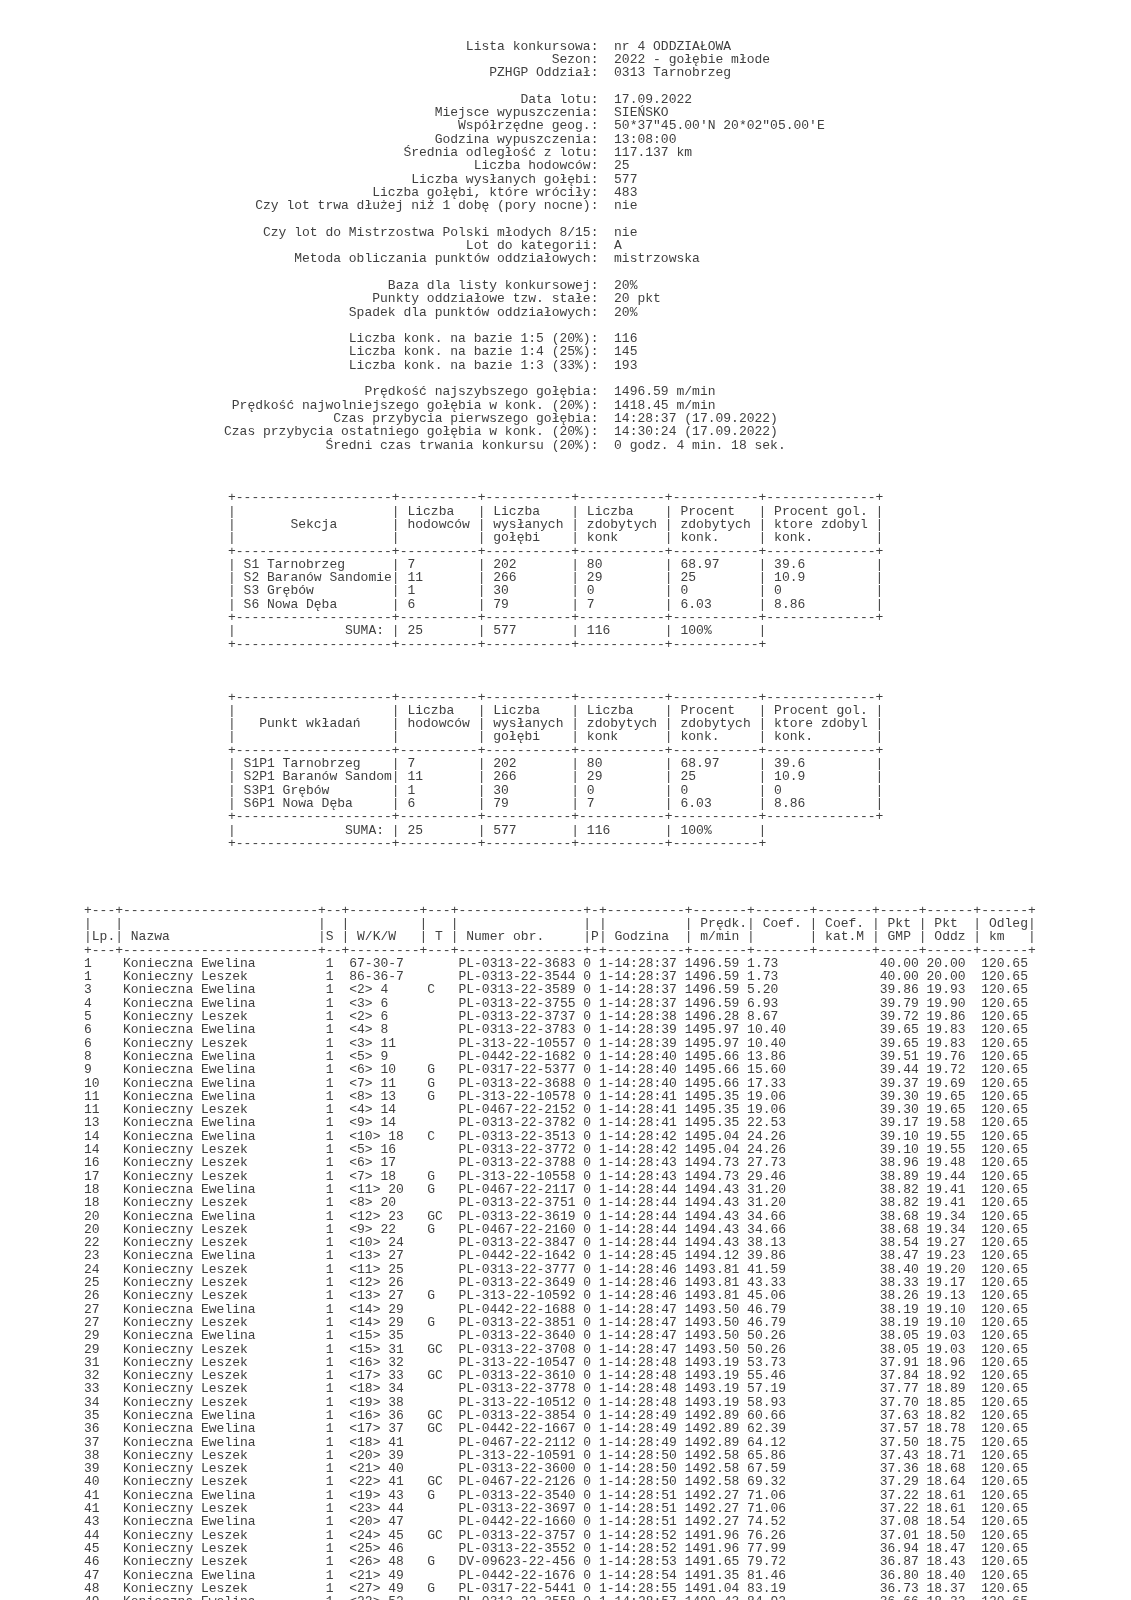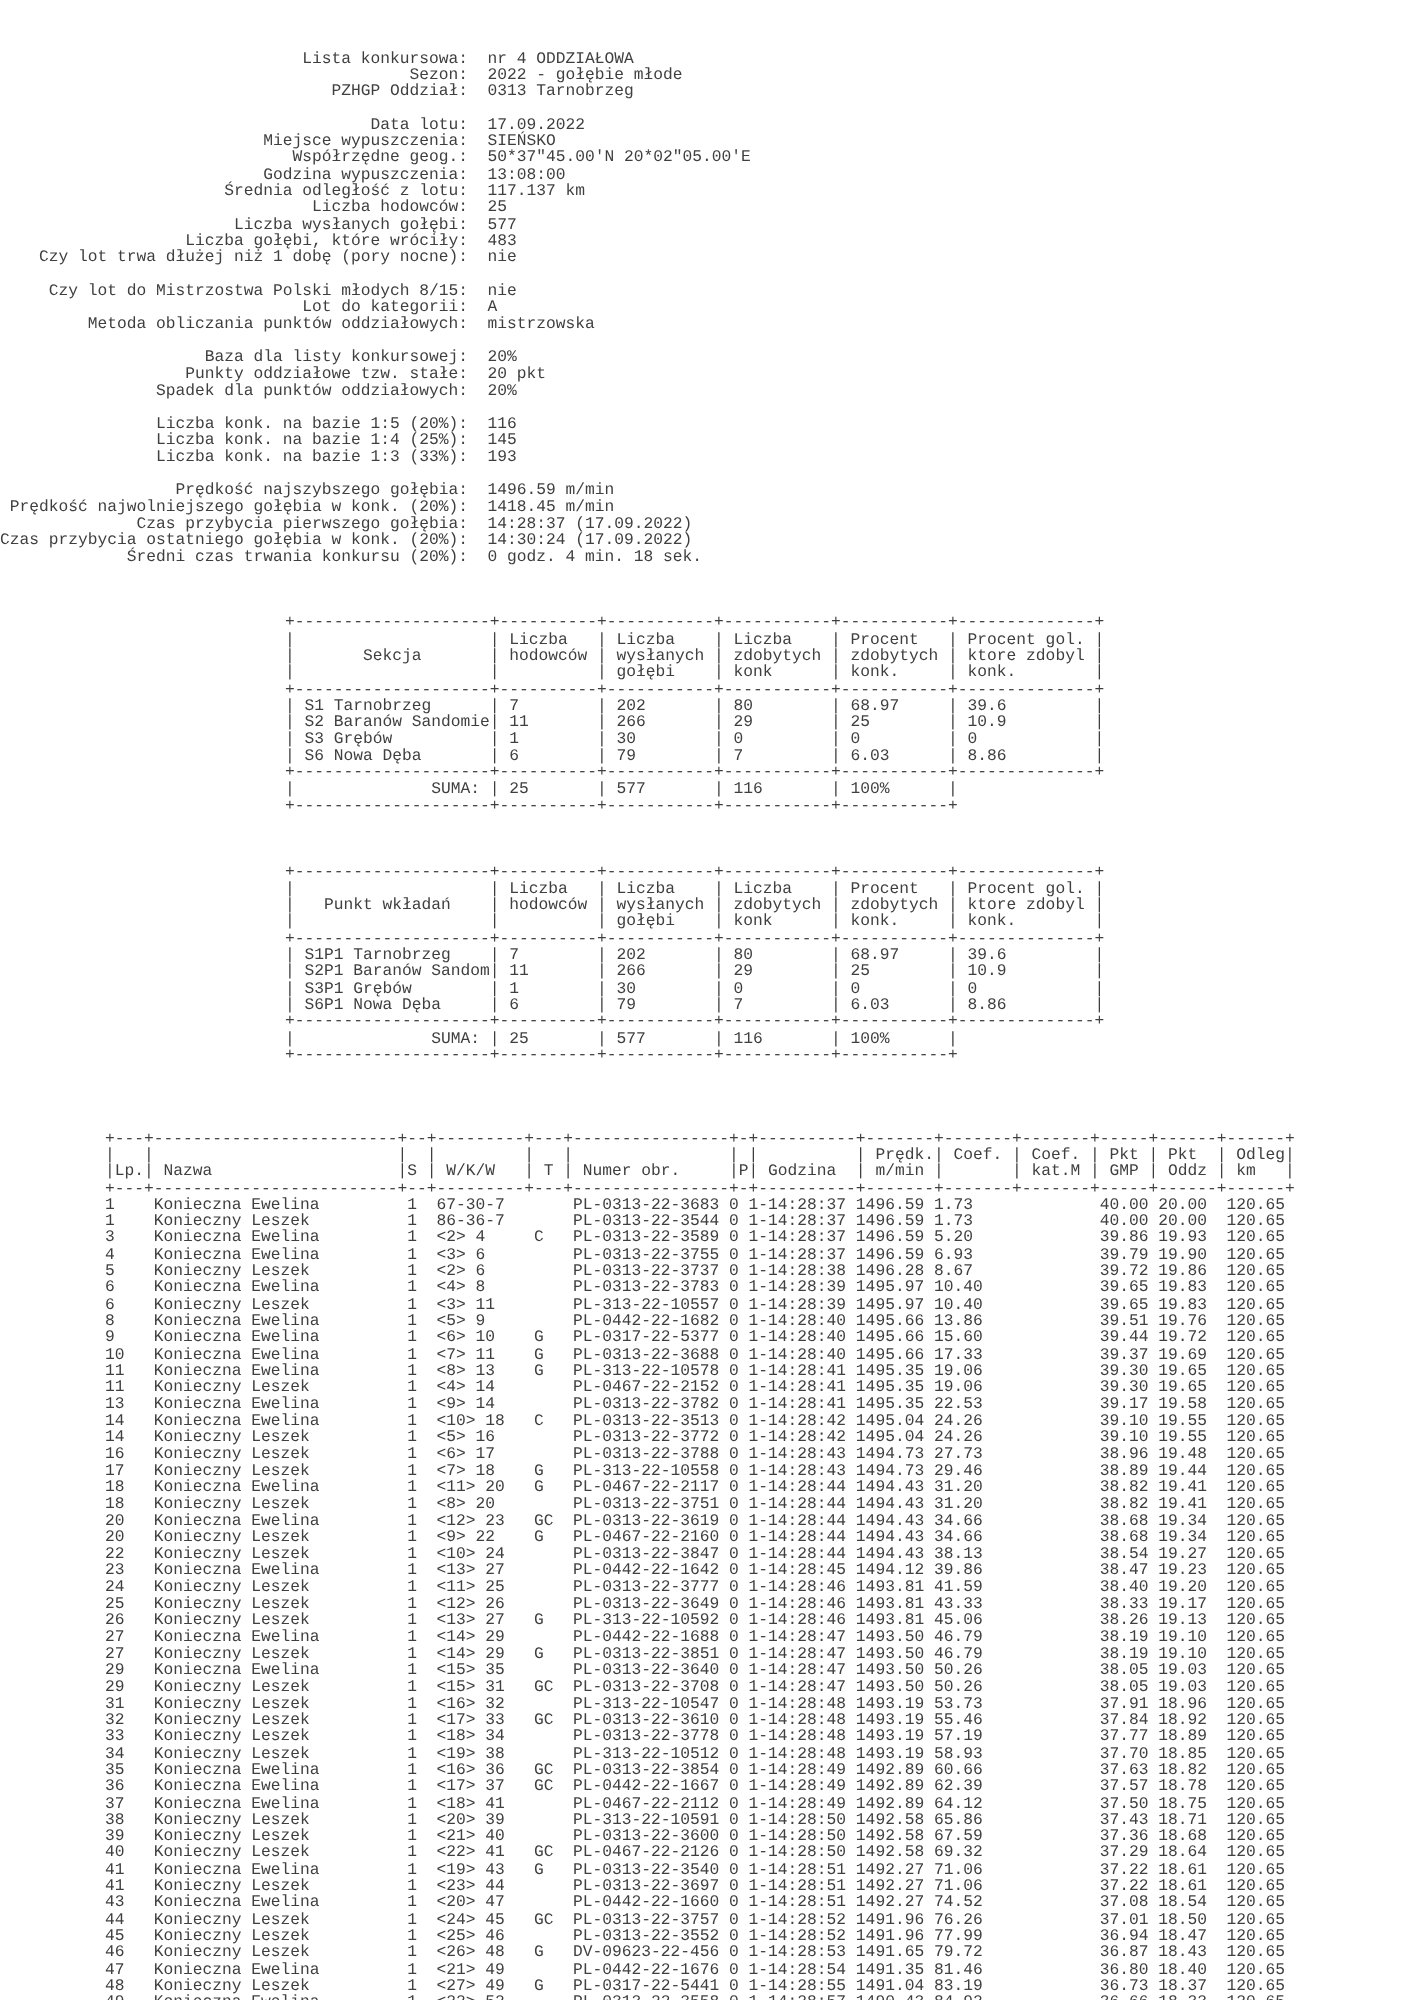--- a/index.html
+++ b/index.html
@@ -3,21 +3,21 @@
 <meta charset="utf-8">
 <style>
   html,body{margin:0;padding:0}
   body{width:1131px;height:1600px;background:#ffffff;overflow:hidden}
   .page{
     font-family:"Liberation Mono","DejaVu Sans Mono",monospace;
     font-size:13px;line-height:13.3px;color:#3f3f3f;
     padding-top:13px;white-space:pre;
   }
   pre{margin:0;font:inherit;white-space:pre}
-  .info{}
+  .info{margin-left:224px}
   .sum{margin-left:228px;margin-top:13px}
   .results{margin-left:84px;margin-top:27px}
 </style>
 </head>
 <body>
 
 <div class="page">
   <pre class="info">                               Lista konkursowa:  nr 4 ODDZIAŁOWA
                                           Sezon:  2022 - gołębie młode
                                   PZHGP Oddział:  0313 Tarnobrzeg

